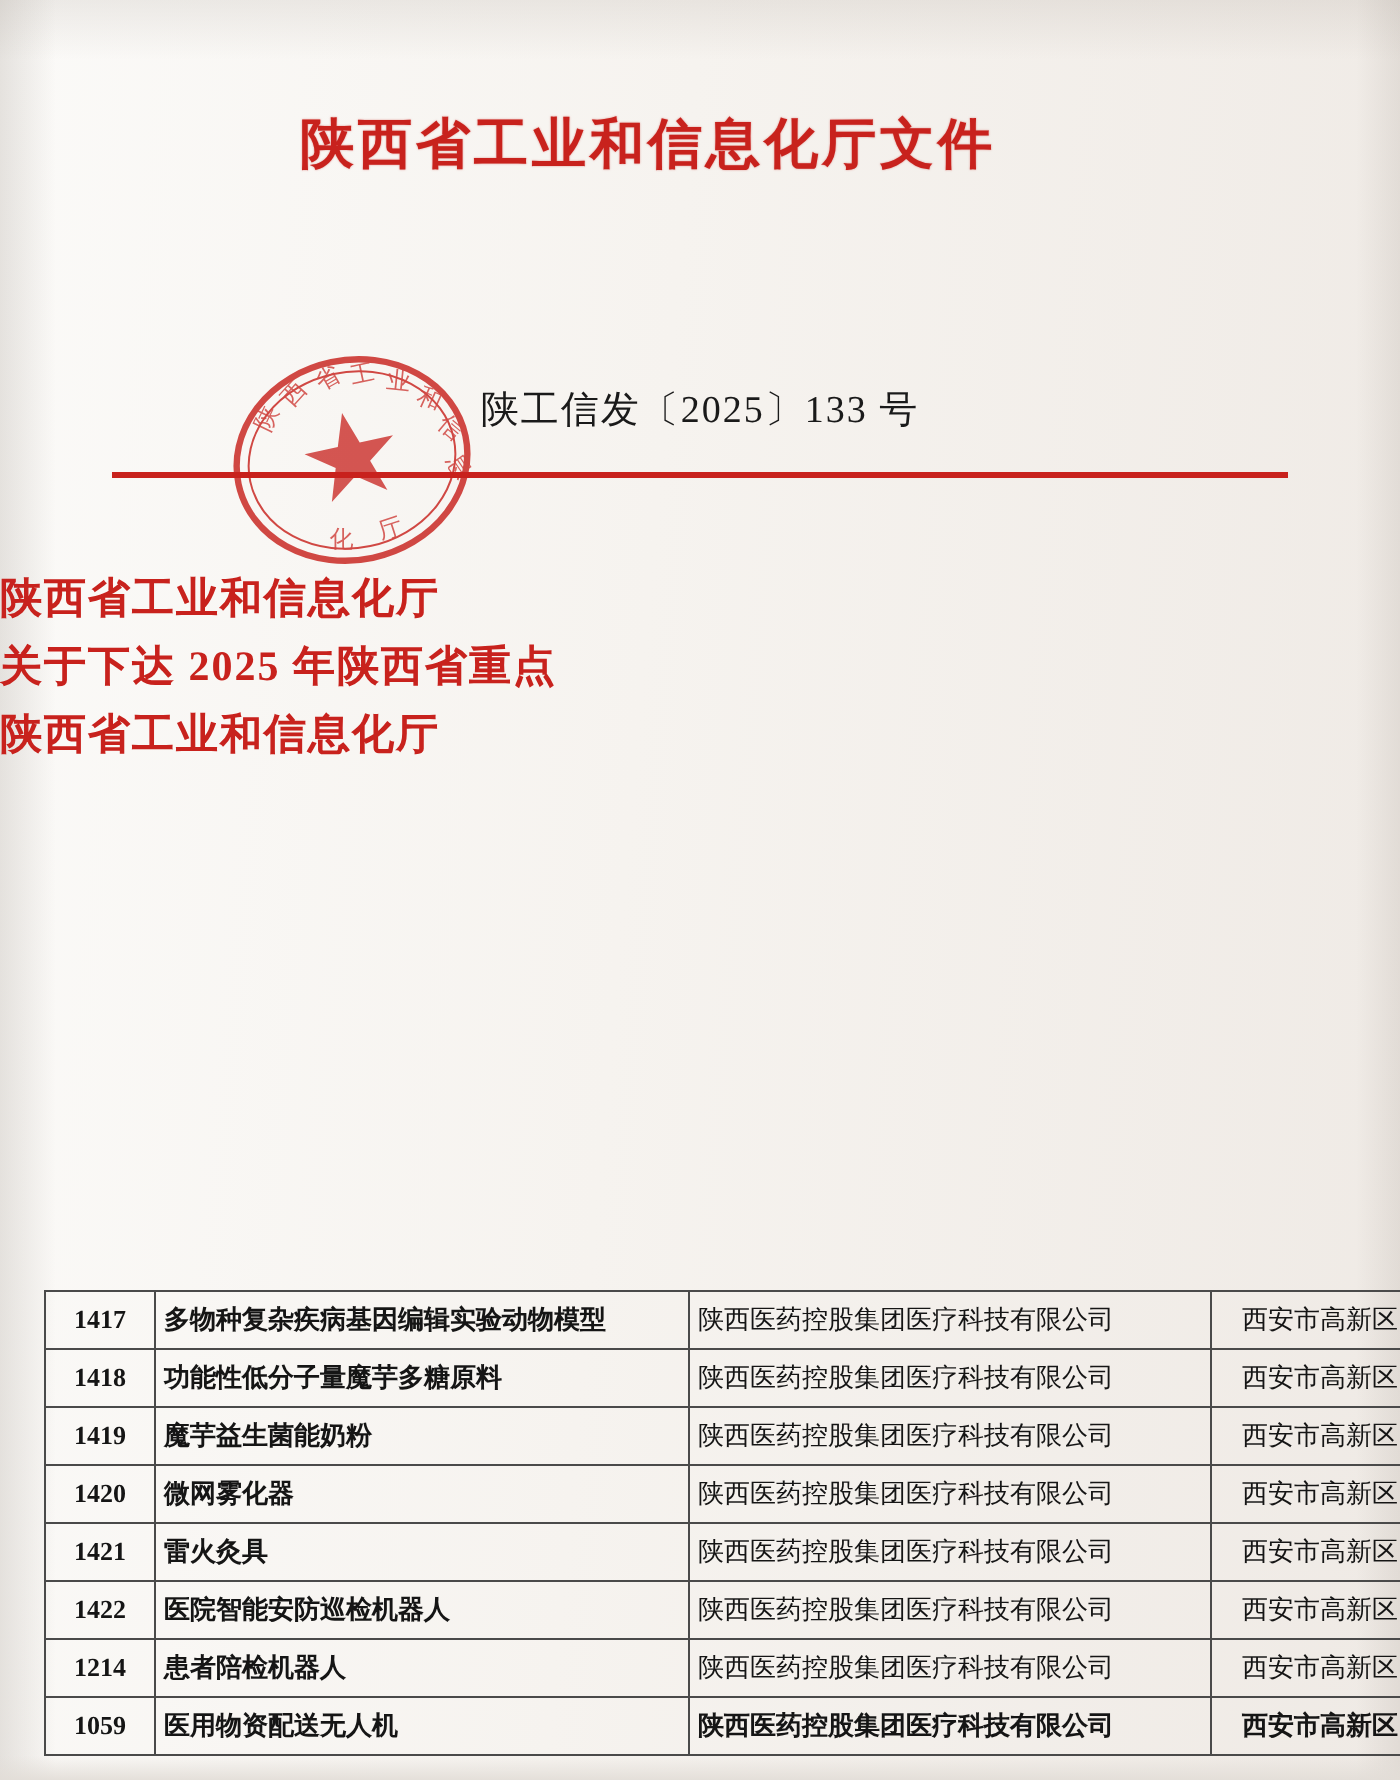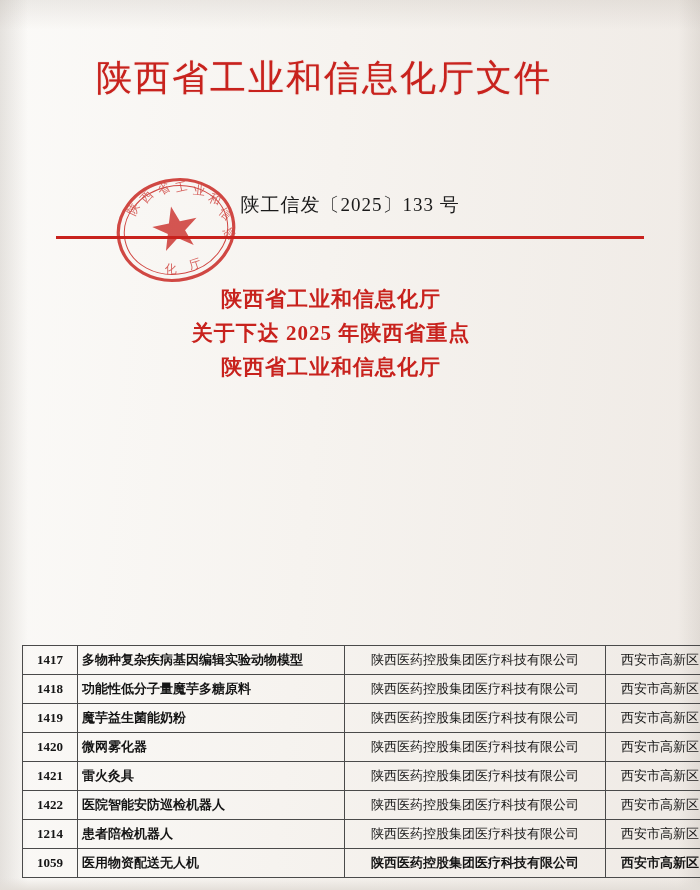--- a/index.html
+++ b/index.html
@@ -32,22 +32,22 @@
     pointer-events: none;
   }
 
   .doc-title {
     position: absolute;
     top: 54px;
     left: 0;
     width: 648px;
     text-align: center;
     color: #c8221d;
-    font-size: 36px;
-    font-weight: normal;
+    font-size: 27px;
+    font-weight: bold;
     letter-spacing: 2px;
     font-family: "DejaVu Serif", serif;
     text-shadow: 0 0 1px rgba(200,34,29,0.5);
   }
 
   .doc-number {
     position: absolute;
     top: 192px;
     left: 0;
     width: 700px;
@@ -75,27 +75,26 @@
     height: 116px;
     pointer-events: none;
     opacity: 0.82;
   }
 
   .subject {
     position: absolute;
     top: 282px;
     left: 0;
     width: 580px;
-    text-align: center;
+    text-align: left;
     color: #c8221d;
     font-size: 21px;
     font-weight: bold;
     line-height: 34px;
     letter-spacing: 1px;
-    margin-left: 41px;
   }
 
   .body-text {
     position: absolute;
     top: 418px;
     left: 64px;
     width: 576px;
     font-size: 17.5px;
     line-height: 35px;
     color: #141414;
@@ -141,21 +140,20 @@
     font-size: 13.5px;
   }
   td.col-name {
     width: 258px;
     text-align: left;
     color: #1b1b1b;
     font-weight: bold;
   }
   td.col-company {
     width: 252px;
-    text-align: center;
     color: #bb2a22;
   }
   td.col-region {
     width: 100px;
     text-align: center;
     color: #bb2a22;
   }
   .last-row td {
     font-weight: bold;
   }

